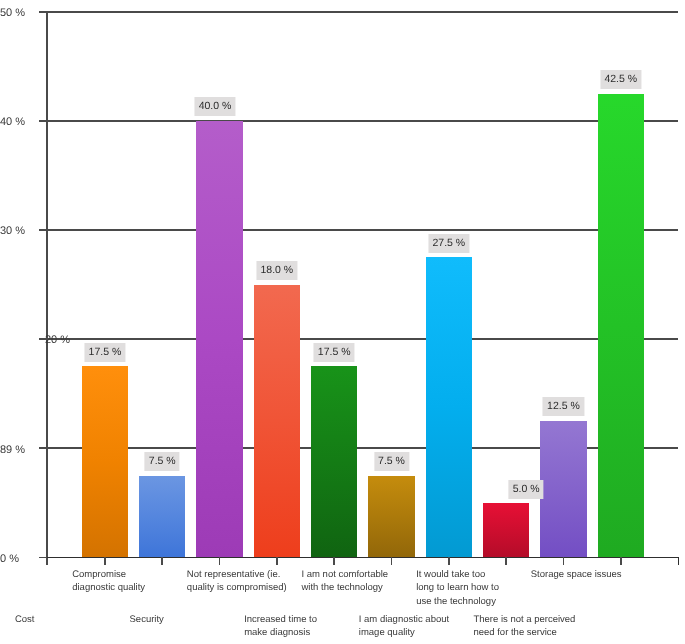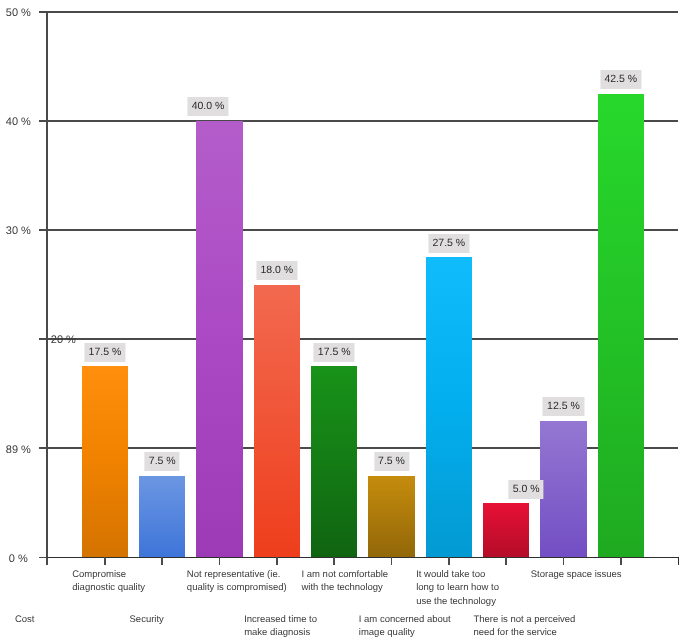--- a/index.html
+++ b/index.html
@@ -6,21 +6,21 @@
   html,body{margin:0;padding:0;}
   body{width:685px;height:644px;background:#ffffff;font-family:"Liberation Sans",sans-serif;overflow:hidden;
        -webkit-font-smoothing:antialiased;text-rendering:geometricPrecision;}
   #chart{position:absolute;left:0;top:0;width:685px;height:644px;}
   #chart > div{position:absolute;left:0;top:0;}
   .gridline{position:absolute;height:1.8px;background:#4a4a4a;}
   #yaxis{width:1.8px;background:#4a4a4a;}
   #xaxis{height:1.8px;background:#2e2e2e;}
   .ytick{position:absolute;height:1.8px;background:#4a4a4a;}
   .xtick{position:absolute;width:1.8px;background:#4a4a4a;}
-  .ytick-label{position:absolute;text-align:center;font-size:11px;line-height:16px;color:#3a3a3a;
+  .ytick-label{position:absolute;text-align:left;font-size:11px;line-height:16px;color:#3a3a3a;
                white-space:nowrap;letter-spacing:0px;}
   .bar{position:absolute;}
   .vlabel{position:absolute;transform:translateX(-50%);}
   .vlabel-text{display:inline-block;background:#e0dede;
                font-size:10.5px;line-height:19px;color:#2b2b2b;padding:0 4.2px;white-space:nowrap;}
   .xlabel{position:absolute;text-align:left;}
   .xlabel-line{font-size:9.5px;line-height:13.1px;color:#3d3d3d;white-space:nowrap;}
 </style>
 <style>.gridline,#yaxis,.ytick,.xtick{background:#4a4a4a;}#xaxis,#xend{background:#2e2e2e;}.ytick-label,.xlabel-line{color:#3a3a3a;}.vlabel-text{background:#e0dede;}.xlabel-line{line-height:13.1px;}</style></head>
 <body style="background: rgb(255, 255, 255);">
@@ -59,21 +59,21 @@
       <div class="bar" style="left: 310.93px; top: 366.405px; width: 46.5px; height: 190.995px; background: linear-gradient(rgb(24, 147, 25) 0%, rgb(20, 124, 21) 50%, rgb(16, 100, 17) 100%);"></div>
       <div class="bar" style="left: 368.25px; top: 475.545px; width: 46.5px; height: 81.855px; background: linear-gradient(rgb(197, 140, 13) 0%, rgb(172, 122, 11) 50%, rgb(146, 103, 9) 100%);"></div>
       <div class="bar" style="left: 425.57px; top: 257.265px; width: 46.5px; height: 300.135px; background: linear-gradient(rgb(16, 188, 252) 0%, rgb(3, 174, 238) 50%, rgb(3, 154, 210) 100%);"></div>
       <div class="bar" style="left: 482.89px; top: 502.83px; width: 46.5px; height: 54.57px; background: linear-gradient(rgb(231, 16, 53) 0%, rgb(206, 14, 47) 50%, rgb(180, 12, 41) 100%);"></div>
       <div class="bar" style="left: 540.21px; top: 420.975px; width: 46.5px; height: 136.425px; background: linear-gradient(rgb(148, 119, 210) 0%, rgb(132, 99, 203) 50%, rgb(115, 78, 196) 100%);"></div>
       <div class="bar" style="left: 597.53px; top: 93.555px; width: 46.5px; height: 463.845px; background: linear-gradient(rgb(39, 216, 43) 0%, rgb(35, 194, 38) 50%, rgb(31, 170, 33) 100%);"></div>
     </div>
   <div id="vlabels">
       <div class="vlabel" style="left: 104.9px; top: 341.805px;"><span class="vlabel-text">17.5 %</span></div>
       <div class="vlabel" style="left: 162.22px; top: 450.945px;"><span class="vlabel-text">7.5 %</span></div>
-      <div class="vlabel" style="left: 208px; top: 96.24px; text-decoration: underline;"><span class="vlabel-text">40.0 %</span></div>
+      <div class="vlabel" style="left: 215px; top: 96.24px; text-decoration: underline;"><span class="vlabel-text">40.0 %</span></div>
       <div class="vlabel" style="left: 276.86px; top: 259.95px;"><span class="vlabel-text">18.0 %</span></div>
       <div class="vlabel" style="left: 334.18px; top: 341.805px;"><span class="vlabel-text">17.5 %</span></div>
       <div class="vlabel" style="left: 391.5px; top: 450.945px;"><span class="vlabel-text">7.5 %</span></div>
       <div class="vlabel" style="left: 448.82px; top: 232.665px;"><span class="vlabel-text">27.5 %</span></div>
       <div class="vlabel" style="left: 506.14px; top: 479px; margin-left: 20px;"><span class="vlabel-text">5.0 %</span></div>
       <div class="vlabel" style="left: 563.46px; top: 396.375px;"><span class="vlabel-text">12.5 %</span></div>
       <div class="vlabel" style="left: 620.78px; top: 68.955px;"><span class="vlabel-text">42.5 %</span></div>
     </div>
   <div id="xticks">
       <div class="xtick" style="left: 104px; top: 557.4px; height: 8px;"></div>
@@ -105,21 +105,21 @@
       </div>
       <div class="xlabel" style="left: 244.18px; top: 612.8px; width: 180px;">
         <div class="xlabel-line">Increased time to</div>
         <div class="xlabel-line">make diagnosis</div>
       </div>
       <div class="xlabel" style="left: 301.5px; top: 568.4px; width: 180px;">
         <div class="xlabel-line">I am not comfortable</div>
         <div class="xlabel-line">with the technology</div>
       </div>
       <div class="xlabel" style="left: 358.82px; top: 612.8px; width: 180px;">
-        <div class="xlabel-line">I am concerned about</div>
+        <div class="xlabel-line">I am diagnostic about</div>
         <div class="xlabel-line">image quality</div>
       </div>
       <div class="xlabel" style="left: 416.14px; top: 568.4px; width: 180px;">
         <div class="xlabel-line">It would take too</div>
         <div class="xlabel-line">long to learn how to</div>
         <div class="xlabel-line">use the technology</div>
       </div>
       <div class="xlabel" style="left: 473.46px; top: 612.8px; width: 180px;">
         <div class="xlabel-line">There is not a perceived</div>
         <div class="xlabel-line">need for the service</div>

